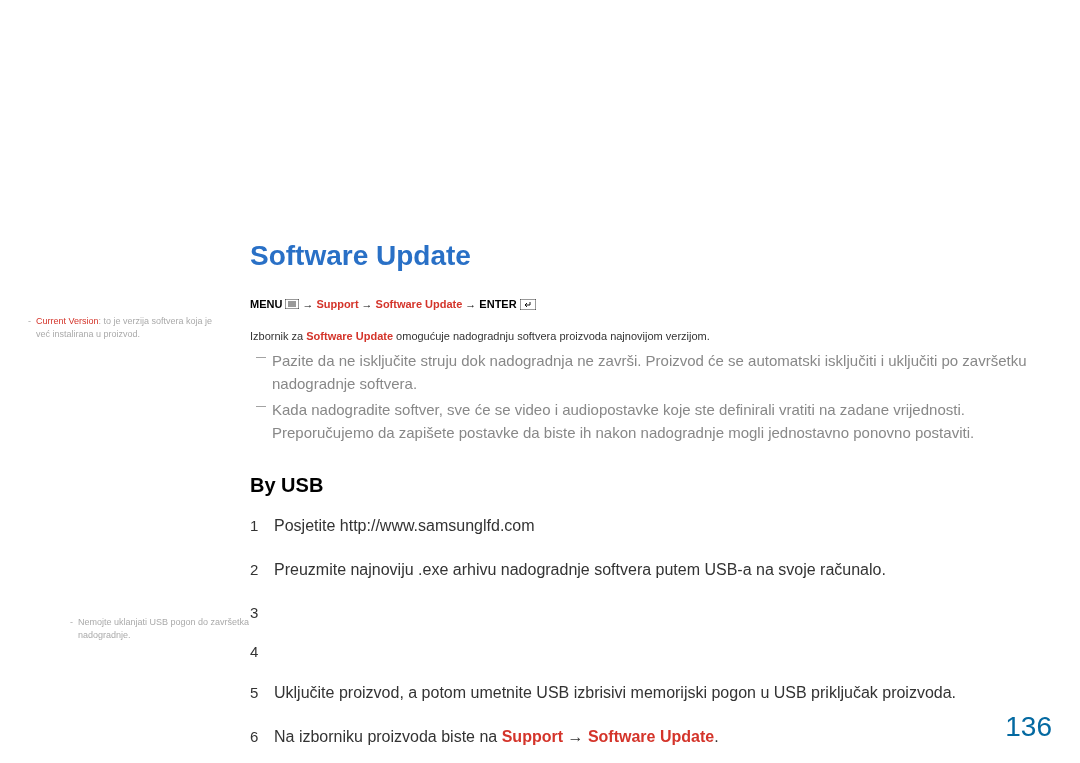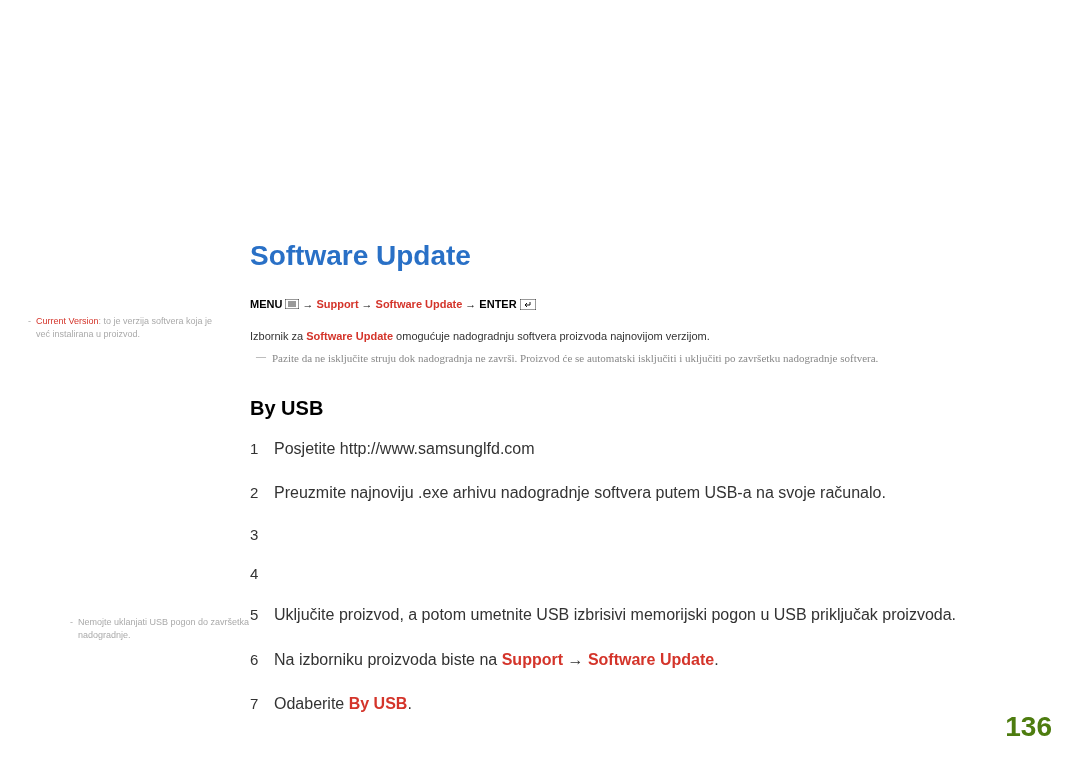--- a/index.html
+++ b/index.html
@@ -65,27 +65,26 @@
     .arrow { font-size: 11px; color: #000; font-weight: normal; }
     .menu-icon, .enter-icon { display: inline-flex; align-items: center; }
     .intro-line {
       font-size: 11px;
       color: #333;
       margin-bottom: 8px;
       margin-top: 20px;
     }
     .intro-red { color: #d4342a; font-weight: bold; }
     .dash-note {
-      font-size: 11px;
+      font-size: 15px;
       color: #888;
       line-height: 1.5;
       margin-bottom: 4px;
       padding-left: 22px;
       position: relative;
-      font-family: Liberation Serif, serif;
     }
     .dash-note::before {
       content: "―";
       position: absolute;
       left: 6px;
       top: -1px;
       color: #888;
       font-size: 10px;
     }
     .section-title {
@@ -111,22 +110,22 @@
       font-size: 16px;
       color: #333;
       line-height: 1.4;
     }
     .step-red { color: #d4342a; font-weight: bold; }
     .page-number {
       position: absolute;
       right: 28px;
       bottom: 20px;
       font-size: 28px;
-      color: #4d7c0f;
-      font-weight: bold;
+      color: #0369a1;
+      font-weight: normal;
     }
   </style>
 </head>
 <body>
 
 <div class="page">
 
   <div class="sidebar sidebar-note-1">
     <div class="sidebar-note">
       <span class="highlight-red">Current Version</span><span>: to je verzija softvera koja je već instalirana u proizvod.</span>
@@ -164,20 +163,21 @@
           <path d="M10 3 L10 6 L5 6 M7 4 L5 6 L7 8" fill="none" stroke="#000" stroke-width="0.9"></path>
         </svg>
       </span>
     </div>
 
     <div class="intro-line">
       <span>Izbornik za </span><span class="intro-red">Software Update</span><span> omogućuje nadogradnju softvera proizvoda najnovijom verzijom.</span>
     </div>
 
     <div class="dash-note">Pazite da ne isključite struju dok nadogradnja ne završi. Proizvod će se automatski isključiti i uključiti po završetku nadogradnje softvera.</div>
+    <div class="dash-note">Kada nadogradite softver, sve će se video i audiopostavke koje ste definirali vratiti na zadane vrijednosti. Preporučujemo da zapišete postavke da biste ih nakon nadogradnje mogli jednostavno ponovno postaviti.</div>
 
     <h2 class="section-title">By USB</h2>
 
     <div class="step">
       <div class="step-num">1</div>
       <div class="step-text">Posjetite http://www.samsunglfd.com</div>
     </div>
     <div class="step">
       <div class="step-num">2</div>
       <div class="step-text">Preuzmite najnoviju .exe arhivu nadogradnje softvera putem USB-a na svoje računalo.</div>

